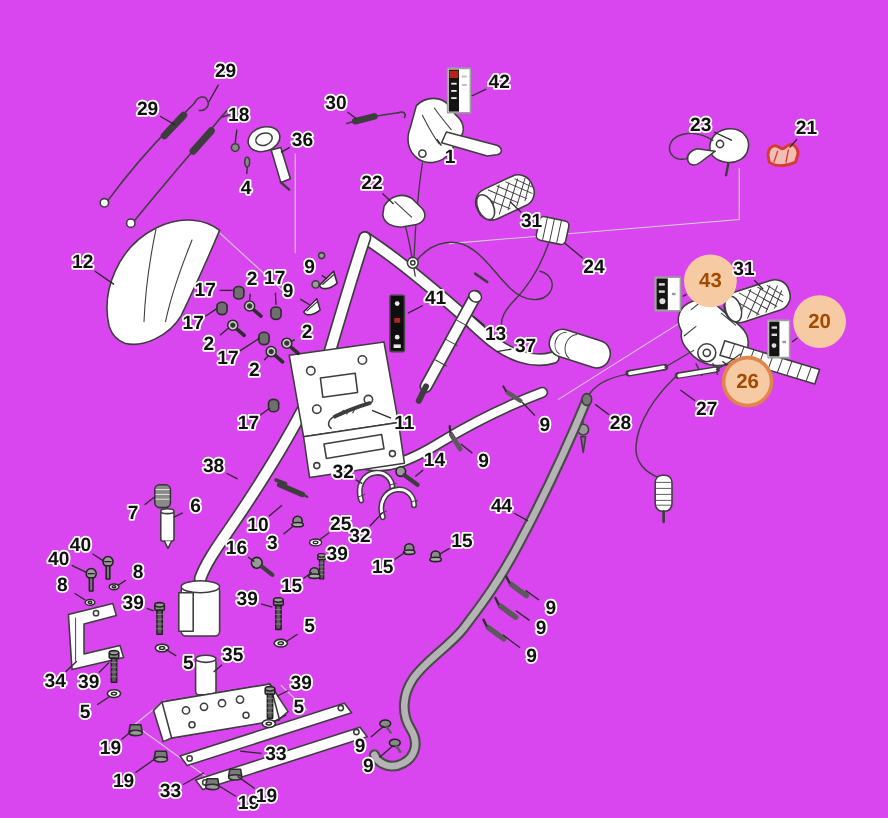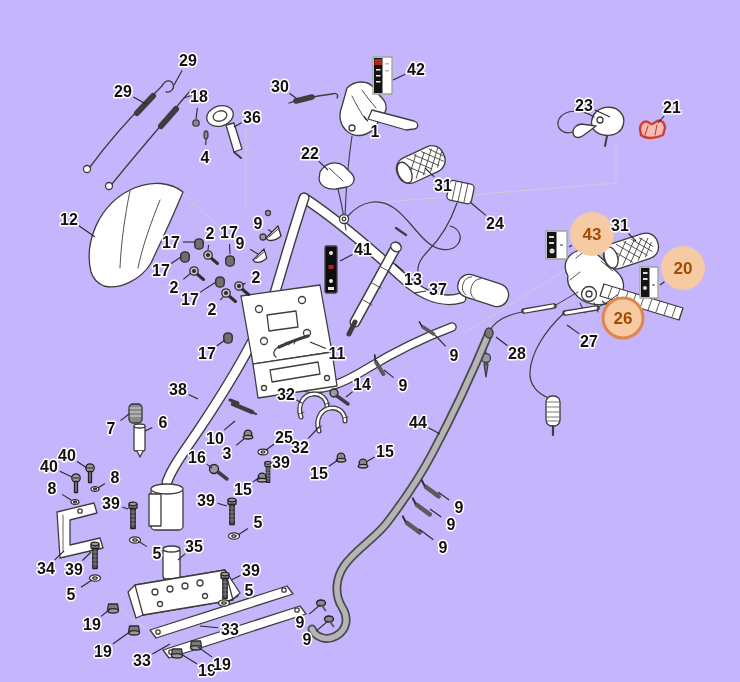--- a/index.html
+++ b/index.html
@@ -1,17 +1,17 @@
 <!DOCTYPE html>
 <html><head>
 <meta charset="utf-8">
 <style>
   html,body{margin:0;padding:0;background:#ffffff;}
   body{width:740px;height:682px;overflow:hidden;}
-  .stage{position:relative;width:740px;height:682px;background:#c4b5fd;}
+  .stage{position:relative;width:740px;height:682px;background:#d946ef;}
   svg{display:block;}
   .to {stroke:#3d3d3d;stroke-width:11;fill:none;stroke-linecap:round;}
   .ti {stroke:#ffffff;stroke-width:8.2;fill:none;stroke-linecap:round;}
   .to2{stroke:#3d3d3d;stroke-width:9.5;fill:none;stroke-linecap:round;}
   .ti2{stroke:#ffffff;stroke-width:6.8;fill:none;stroke-linecap:round;}
   .co-num{font-family:"Liberation Sans",sans-serif;font-weight:bold;font-size:16px;
           text-anchor:middle;paint-order:stroke;stroke:#ffffff;stroke-width:3px;stroke-linejoin:round;cursor:pointer;}
   .co-num-h{font-family:"Liberation Sans",sans-serif;font-weight:bold;font-size:17px;
           text-anchor:middle;cursor:pointer;}
 </style>

